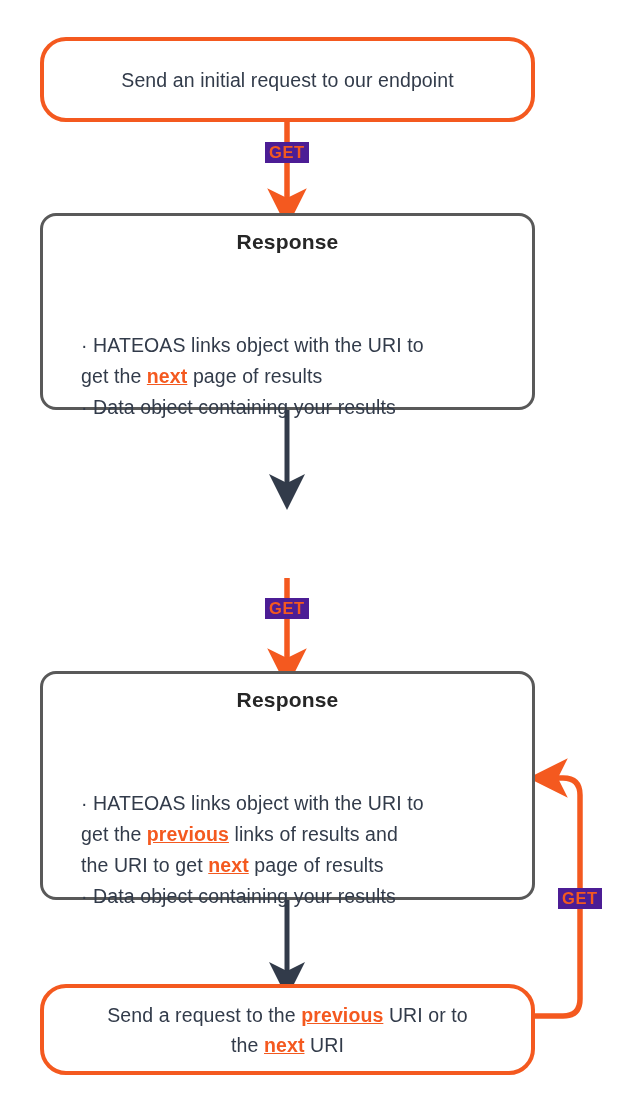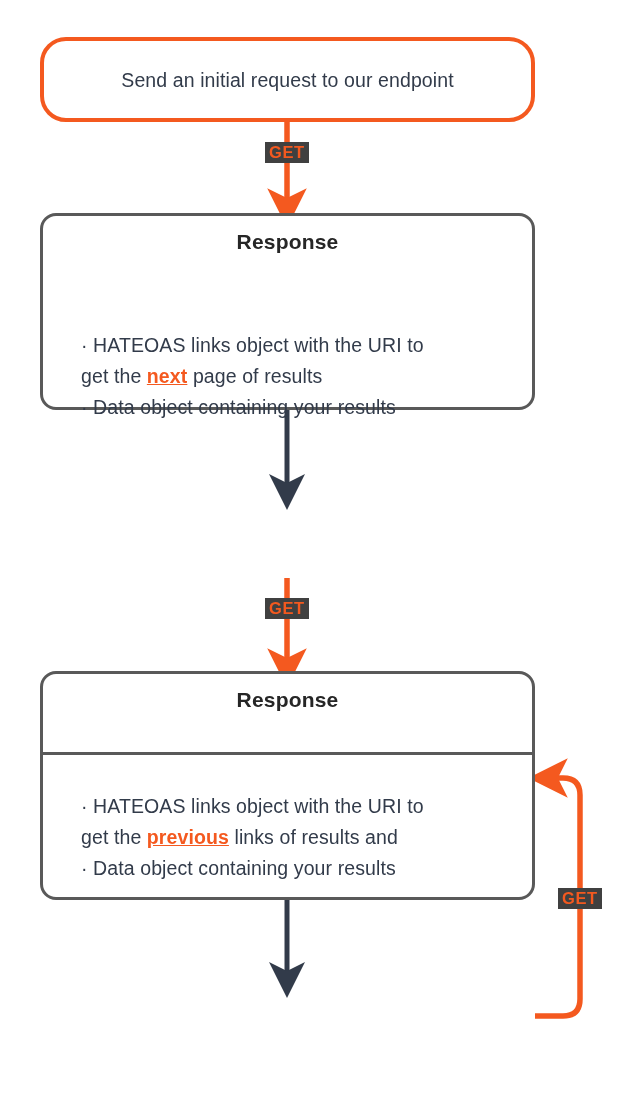--- a/index.html
+++ b/index.html
@@ -82,21 +82,21 @@
     text-decoration: underline;
   }
 
   
   .edge-label {
     position: absolute;
     color: #F4591F;
     font-size: 16.5px;
     font-weight: bold;
     letter-spacing: 0.6px;
-    background: #404040;
+    background: #4c1d95;
     padding: 1px 4px;
     white-space: nowrap;
   }
 </style>
 </head>
 <body>
 
 <div id="stage">
 
   <svg id="flow-svg" viewBox="0 0 634 1113">
@@ -147,25 +147,34 @@
     <div class="response-title" style="padding:14px 0 16px 0;">Response</div>
     <div class="response-divider"></div>
     <div class="response-body">
       <div class="bullet-line">
         <span>· HATEOAS links object with the URI to</span>
       </div>
       <div class="bullet-line">
         <span>get the </span><span class="hl">previous</span><span> links of results and</span>
       </div>
       <div class="bullet-line">
+        <span>the URI to get </span><span class="hl">next</span><span> page of results</span>
+      </div>
+      <div class="bullet-line">
         <span>· Data object containing your results</span>
       </div>
     </div>
   </div>
 
+  <div class="node action" style="left:40px; top:984px; width:495px; height:91px;">
+    <div class="action-text">
+      <span>Send a request to the </span><span class="hl">previous</span><span> URI or to</span><br>
+      <span>the </span><span class="hl">next</span><span> URI</span>
+    </div>
+  </div>
 
   <div class="edge-label" style="left:265px; top:142px;">GET</div>
 
   <div class="edge-label" style="left:265px; top:598px;">GET</div>
 
   <div class="edge-label" style="left:558px; top:888px;">GET</div>
 
 </div>
 
 </body></html>

